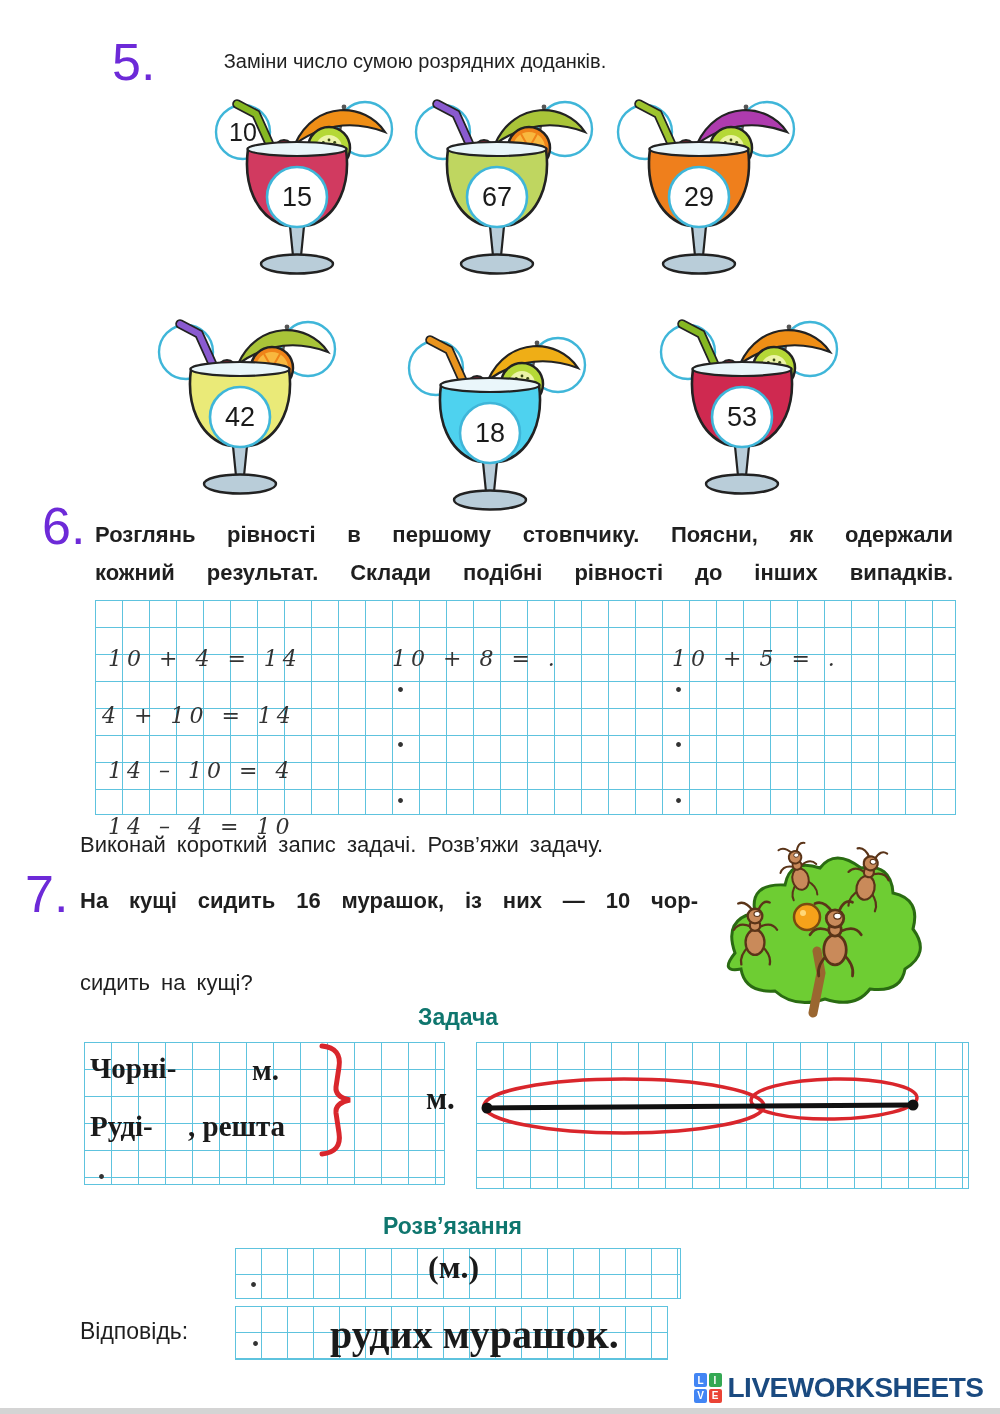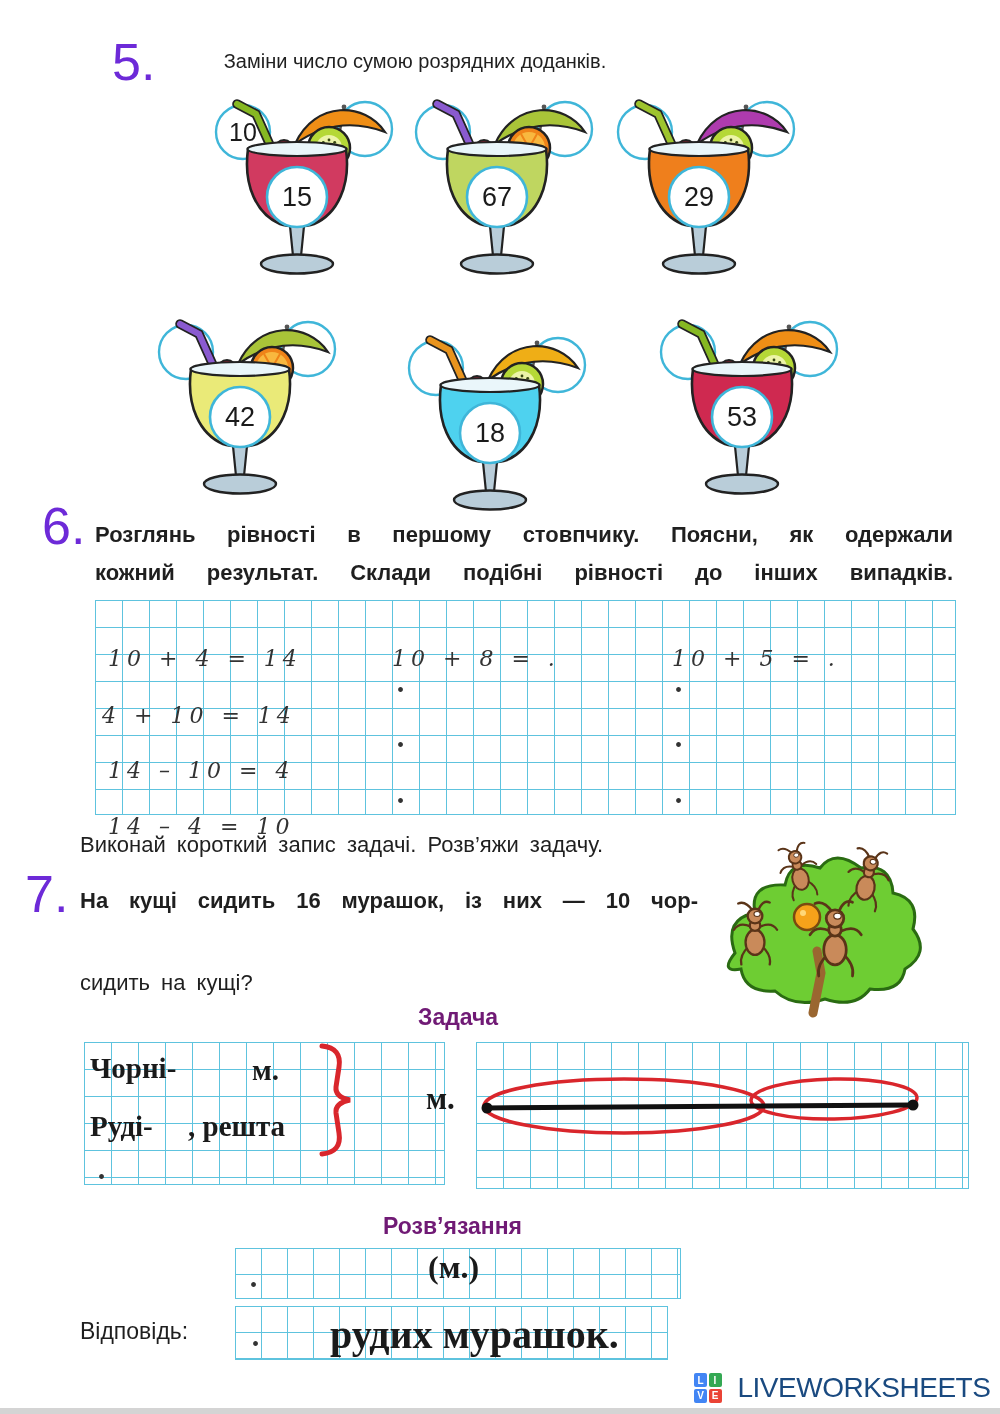--- a/index.html
+++ b/index.html
@@ -3,36 +3,36 @@
 <meta charset="utf-8">
 <style>
   html,body{margin:0;padding:0;background:#fff;}
   #page{position:relative;width:1000px;height:1414px;background:#ffffff;overflow:hidden;
         font-family:"Liberation Sans",sans-serif;color:#1f1f1f;}
   .abs{position:absolute;}
   .tasknum{font-family:"Liberation Sans",sans-serif;font-weight:400;font-size:52px;color:#6d2ad8;line-height:1;}
   .instr{font-size:20px;color:#1f1f1f;text-align:center;}
   .body-text{font-size:22px;color:#1f1f1f;word-spacing:5px;}
   .just{text-align:justify;text-align-last:justify;font-weight:bold;}
-  .heading{font-weight:700;font-size:23px;color:#701a75;}
+  .heading{font-weight:700;font-size:23px;color:#0f766e;}
   .grid{background-image:linear-gradient(to right,#5ec3de 1.5px,transparent 1.5px),
                          linear-gradient(to bottom,#5ec3de 1.5px,transparent 1.5px);
         background-size:27px 27px;border-right:1.5px solid #5ec3de;border-bottom:1.5px solid #5ec3de;}
   .grid-sm{background-image:linear-gradient(to right,#5ec3de 1.5px,transparent 1.5px),
                             linear-gradient(to bottom,#5ec3de 1.5px,transparent 1.5px);
         background-size:26px 26px;border-right:1.5px solid #5ec3de;border-bottom:1.5px solid #5ec3de;}
   .hand{font-family:"DejaVu Serif",serif;font-style:italic;font-size:22px;color:#333;
         letter-spacing:5px;word-spacing:1px;white-space:nowrap;margin-top:42px;}
   .dotmark{font-family:"DejaVu Serif",serif;font-weight:700;font-size:26px;color:#333;}
   .serifb{font-family:"Liberation Serif","DejaVu Serif",serif;font-weight:700;color:#1a1a1a;}
   .glass{width:230px;height:200px;}
   .lw{display:flex;align-items:center;}
   .lw-grid{display:grid;grid-template-columns:13px 13px;grid-template-rows:14px 14px;gap:1.5px;margin-right:6px;}
   .lw-sq{display:flex;align-items:center;justify-content:center;color:#fff;font-size:10px;font-weight:800;border-radius:2px;font-family:"Liberation Sans",sans-serif;}
-  .lw-text{font-size:28px;font-weight:400;color:#1a4a80;letter-spacing:-0.5px;font-family:"Liberation Sans",sans-serif;margin-left:10px;}
+  .lw-text{font-size:28px;font-weight:700;color:#1a4a80;letter-spacing:-0.5px;font-family:"Liberation Sans",sans-serif;}
   .bottom-strip{left:0;top:1408px;width:1000px;height:6px;background:#bdbdbd;opacity:.65;}
 </style>
 </head>
 <body>
 
 <div id="page">
 
   <div class="abs tasknum" style="left:112px;top:36px;">5.</div>
   <div class="abs instr" style="left:155px;top:50px;width:520px;">Заміни число сумою розрядних доданків.</div>
 

